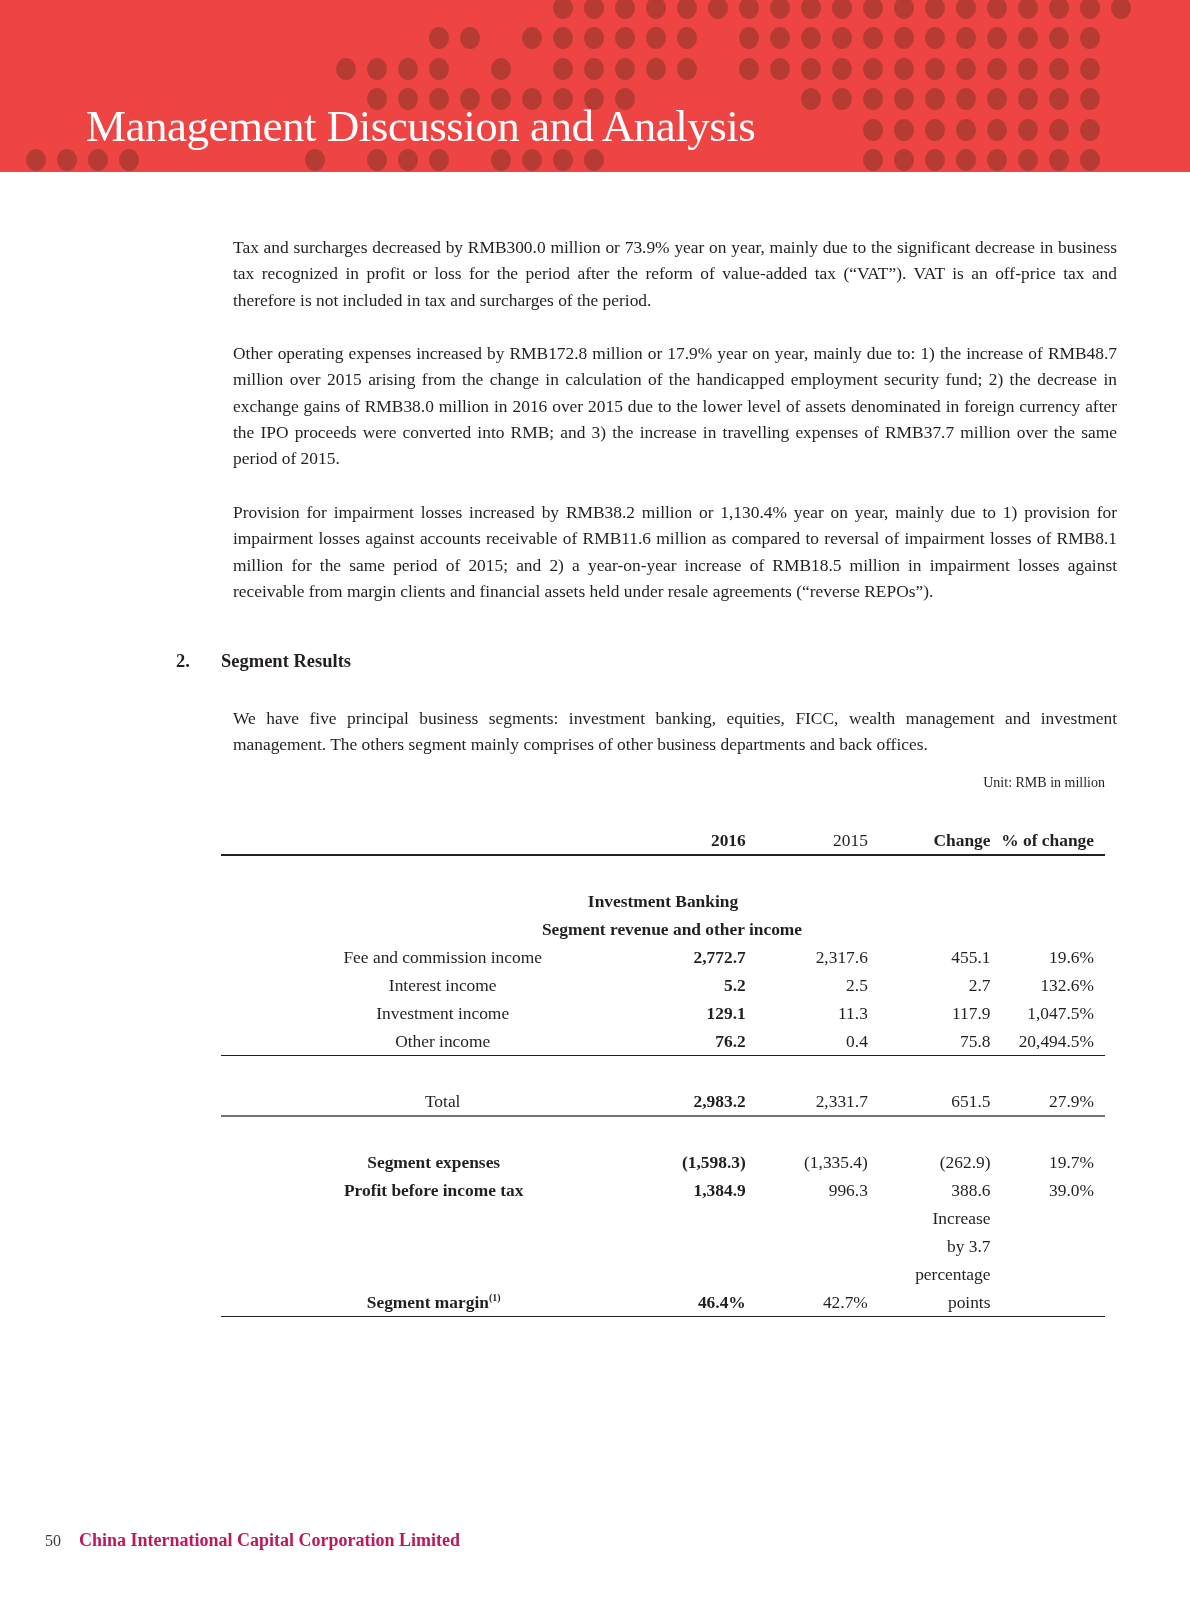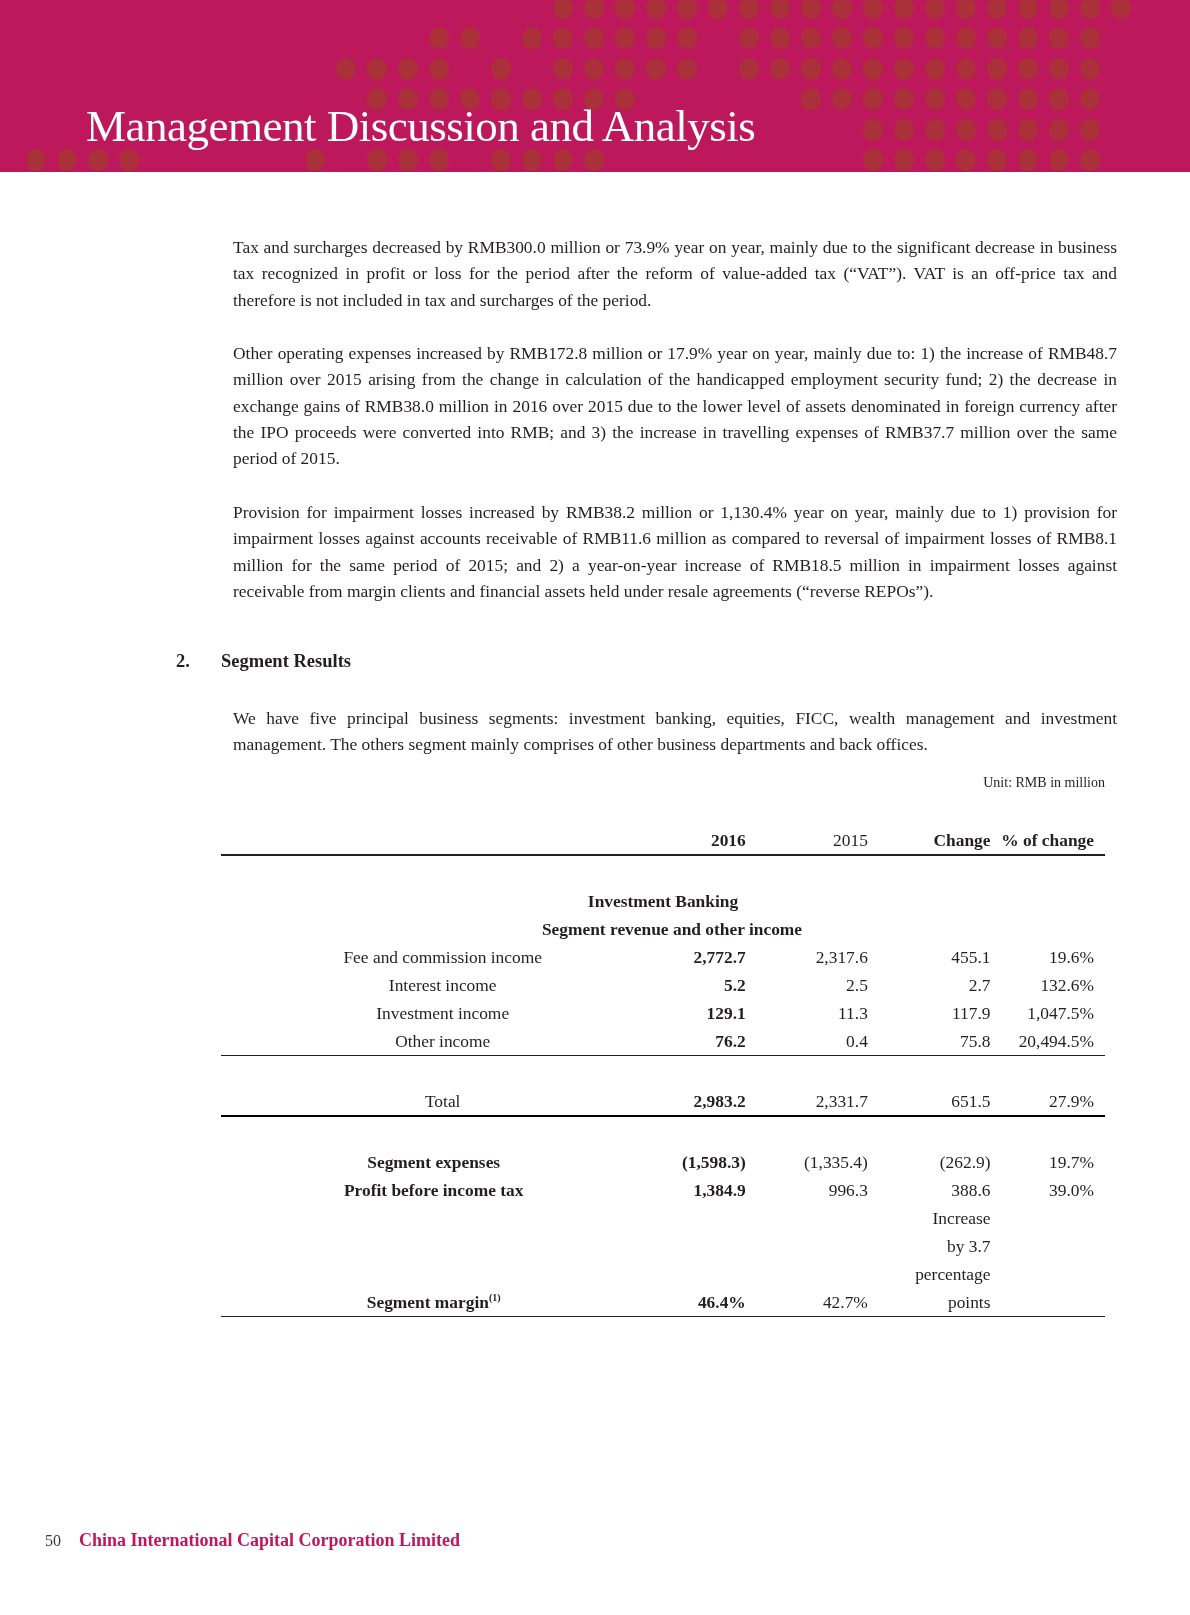--- a/index.html
+++ b/index.html
@@ -3,21 +3,21 @@
 <meta charset="utf-8">
 <style>
   html, body { margin: 0; padding: 0; }
   body {
     width: 1190px; height: 1615px; position: relative; overflow: hidden;
     background: #ffffff; color: #231f20;
     font-family: "Liberation Serif", "DejaVu Serif", serif;
   }
   .banner {
     position: absolute; left: 0; top: 0; width: 1190px; height: 172px;
-    background: #be185d; overflow: hidden;
+    background: #ef4444; overflow: hidden;
   }
   .banner svg { position: absolute; left: 0; top: 0; }
   .banner-title {
     position: absolute; left: 86px; top: 104px;
     font-size: 45px; color: #ffffff; letter-spacing: -0.5px;
     font-family: "Liberation Serif", "DejaVu Serif", serif;
     line-height: 1;
   }
   .para {
     position: absolute; left: 221px; width: 884px;
@@ -48,21 +48,21 @@
   .c-label { width: 380px; text-align: center; }
   .c-2016 { width: 120px; text-align: right; }
   .c-2015 { width: 125px; text-align: right; }
   .c-chg  { width: 125px; text-align: right; }
   .c-pct  { width: 104px; text-align: right; padding-right: 11px !important; }
   .bold { font-weight: bold !important; }
   .ind1 { padding-left: 18px !important; }
   .ind2 { padding-left: 36px !important; }
   tr.hdr th { border-bottom: 2px solid #231f20; }
   tr.rule-thin td { border-bottom: 1.2px solid #231f20; }
-  tr.rule-thick td { border-bottom: 2px solid #000000; }
+  tr.rule-thick td { border-bottom: 2px solid #737373; }
   tr.gap-lg td { height: 31px; }
   sup { font-size: 10px; vertical-align: 7px; line-height: 0; }
   .footer {
     position: absolute; left: 45px; top: 1531px; font-size: 18px; line-height: 1;
   }
   .footer .pg { color: #3a3a3a; font-size: 16px; margin-right: 18px; }
   .footer .co { color: #be185d; font-weight: bold; }
 </style>
 </head>
 <body>

